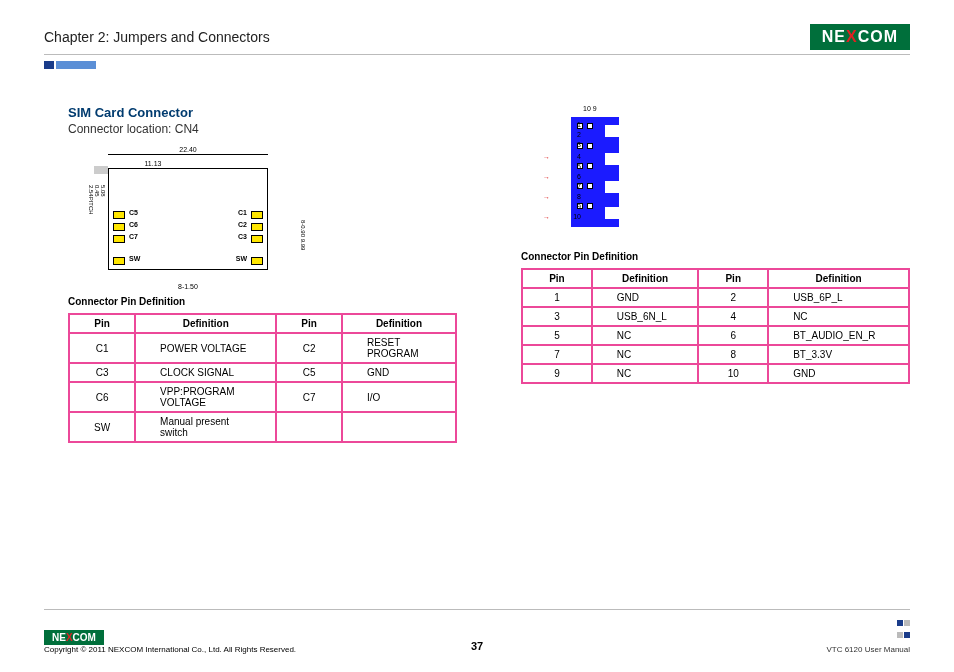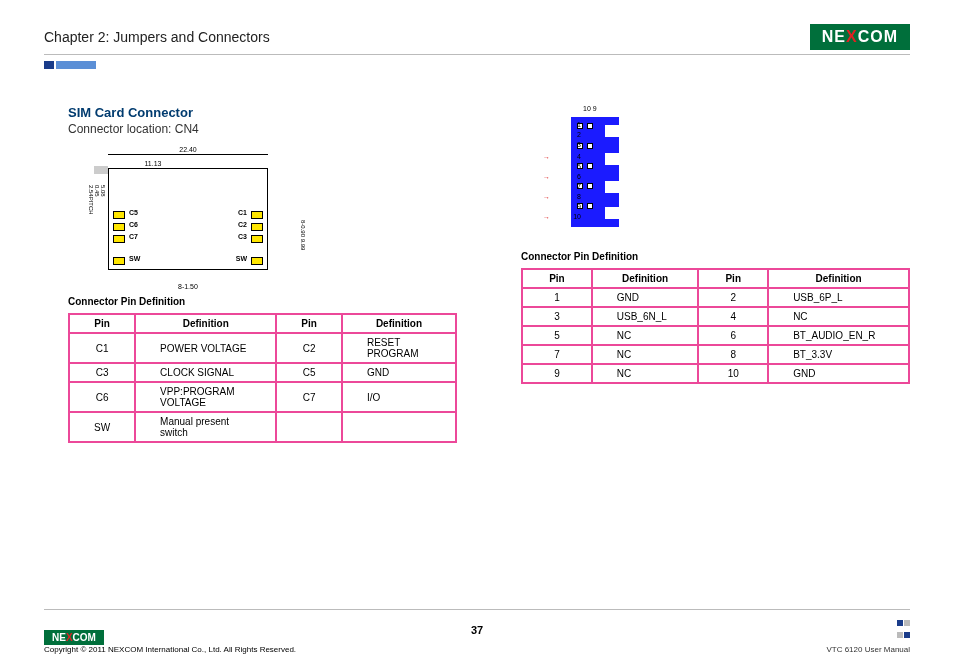--- a/index.html
+++ b/index.html
@@ -98,21 +98,21 @@
     display: flex;
     justify-content: space-between;
     align-items: flex-end;
     font-size: 8px;
   }
   .footer-logo {
     background:#006f3b; color:#fff; font-weight:bold; padding:2px 8px; font-size:10px; display:inline-flex; align-items:center;
   }
   .footer-logo .x{color:#d22;}
   .page-num {
-    position:absolute; left:0; right:0; text-align:center; font-size:11px; font-weight:bold; bottom:18px;
+    position:absolute; left:0; right:0; text-align:center; font-size:11px; font-weight:bold; bottom:2px;
   }
   .foot-right {font-size:8px; color:#333;}
   .corner {position:absolute; right:44px; bottom:32px;}
   .corner span{display:inline-block;width:6px;height:6px;background:#1a3c8a;margin-left:1px;}
   .corner .g{background:#bbb;}
 </style>
 </head>
 <body>
 
 <div class="header-row">

